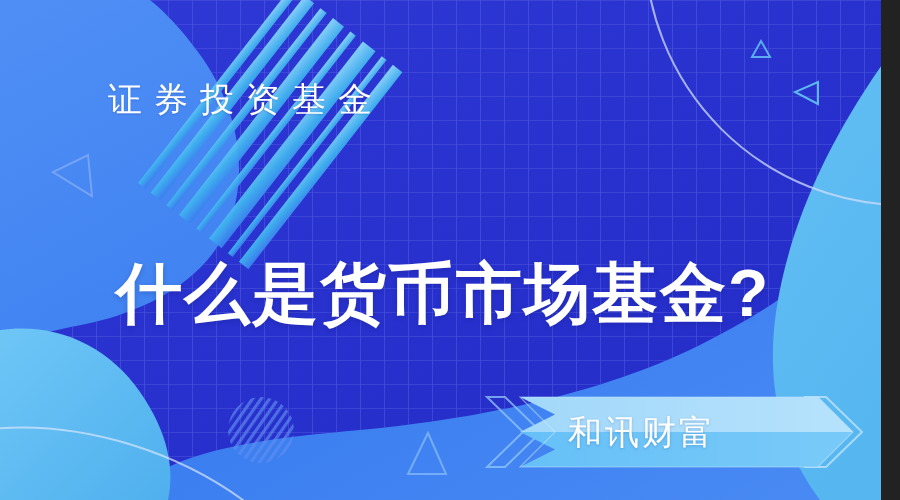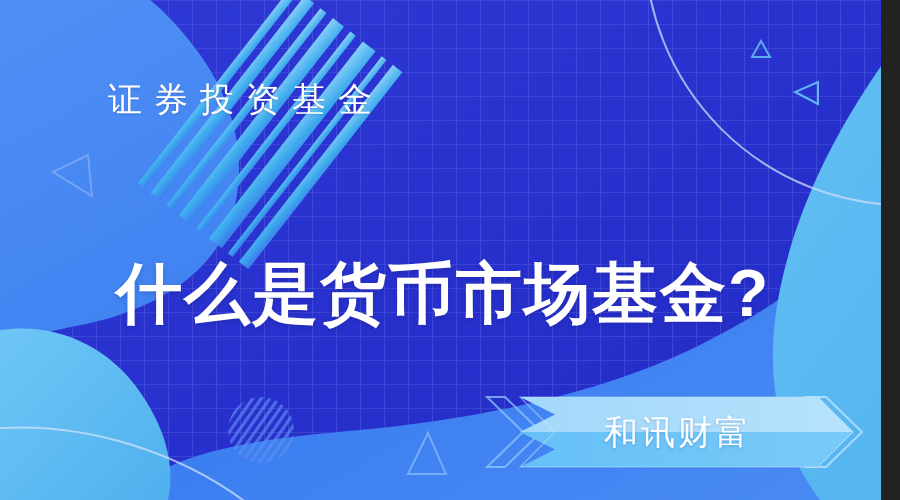--- a/index.html
+++ b/index.html
@@ -36,21 +36,21 @@
     color:#ffffff;
     font-weight:bold;
     white-space:nowrap;
     text-shadow:0 2px 5px rgba(10,20,90,.20);
     margin-left:12px;
   }
   .badge-label{
     position:absolute;
     left:568px; top:408px;
     width:220px;
-    text-align:center;
+    text-align:left;
     font-size:34px;
     line-height:48px;
     letter-spacing:3px;
     color:#ffffff;
     font-weight:400;
     white-space:nowrap;
     text-shadow:0 1px 3px rgba(20,60,140,.25);
   }
 </style>
 </head>

